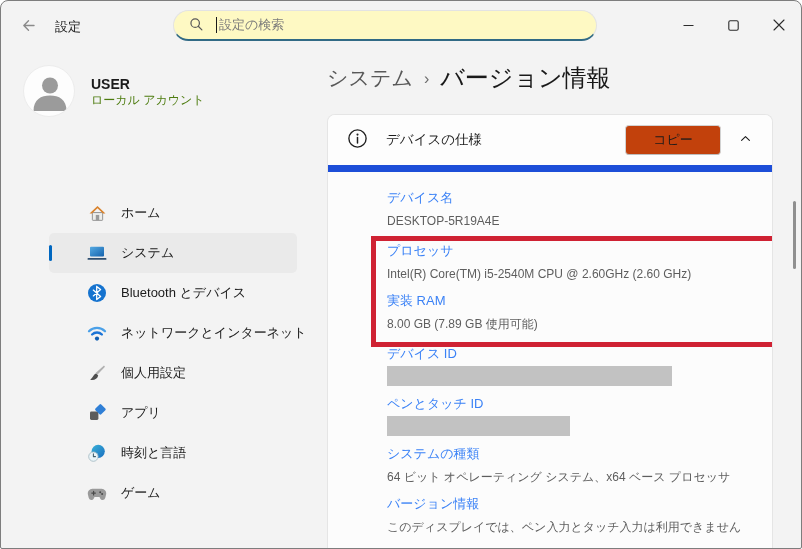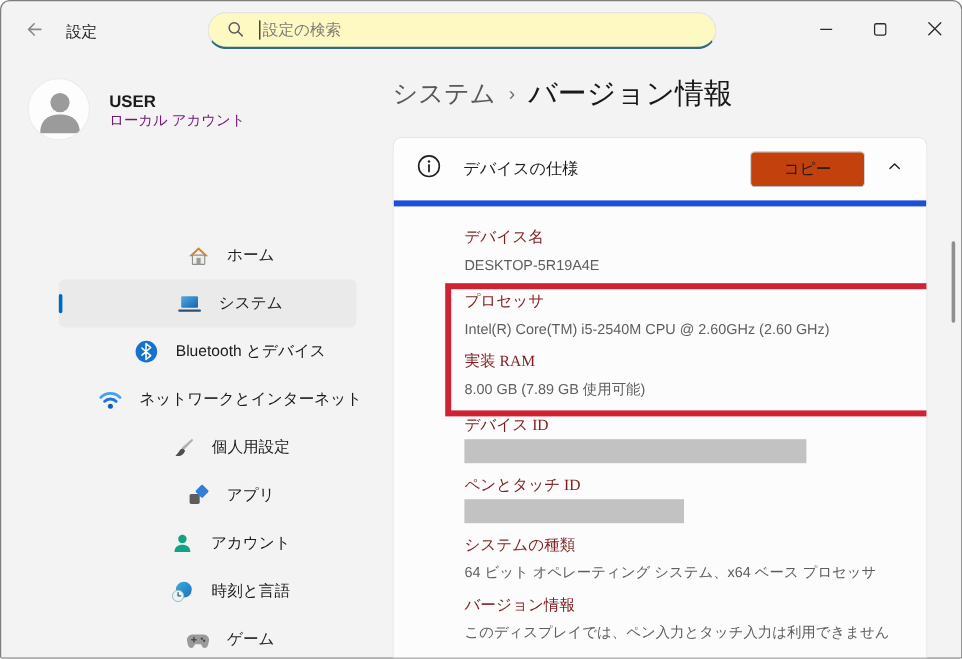--- a/index.html
+++ b/index.html
@@ -26,50 +26,50 @@
   
   .app-body { display:flex; height:499px; position:relative; }
 
   
   .sidebar { width:310px; flex:0 0 310px; position:relative; }
   .user-card { display:flex; align-items:center; margin:12px 14px 0 20px; padding:2px; border-radius:6px; }
   .avatar { width:52px; height:52px; border-radius:50%; background:#fdfdfd; border:1px solid #ececec;
             overflow:hidden; flex:0 0 52px; }
   .user-meta { margin-left:16px; }
   .user-name { font-size:14px; font-weight:bold; line-height:18px; }
-  .user-type { font-size:12px; color:#701a75; line-height:15px; }
+  .user-type { font-size:12px; color:#4d7c0f; line-height:15px; }
   .nav { position:absolute; top:142px; left:0; width:100%; }
   .nav-item { position:relative; margin:0 14px 0 48px; height:40px; display:flex; align-items:center;
-              border-radius:5px; padding-left:38px;justify-content:center; }
+              border-radius:5px; padding-left:38px; }
   .nav-item.selected { background:#eaeaea; }
   .nav-indicator { position:absolute; left:0; top:12px; width:3px; height:16px; border-radius:2px; background:#0067c0; }
   .nav-icon { width:20px; height:20px; display:flex; align-items:center; justify-content:center; flex:0 0 20px; }
   .nav-label { margin-left:14px; font-size:13px; white-space:nowrap; }
 
   
   .content { width:446px; flex:0 0 446px; margin-left:16px; display:flex; flex-direction:column; }
   .breadcrumb { margin-top:12px; height:30px; display:flex; align-items:center; }
   .bc-parent { font-size:21px; color:#595959; }
   .bc-sep { font-size:16px; color:#6d6d6d; margin:0 11px; padding-top:2px; }
   .bc-current { font-size:24px; font-weight:normal; color:#191919; }
 
   .card { margin-top:21px; background:#fcfcfc; border:1px solid #e5e5e5; border-bottom:none;
           border-radius:8px 8px 0 0; flex:1 1 auto; overflow:hidden; }
   .card-header { height:57px; display:flex; align-items:center; padding:0 12px 0 19px;
-                 border-bottom:5px solid #1d4ed8; background:#fdfdfd; }
+                 border-bottom:7px solid #1d4ed8; background:#fdfdfd; }
   .card-title { margin-left:18px; font-size:13.5px; }
   .copy-btn { margin-left:auto; width:96px; height:30px; background:#c2410c;
               border:1px solid #d2d2d2; border-bottom-color:#bdbdbd; border-radius:4px;
               font-size:13px; font-family:inherit; color:#1b1b1b; }
   .collapse-btn { width:30px; height:30px; margin-left:9px; display:flex; align-items:center; justify-content:center;
                   border-radius:4px; }
   .card-body { padding:17px 0 0 59px; }
 
   .spec-row { height:50px; }
-  .spec-label { font-size:13px; color:#7f1d1d; line-height:15px; padding-top:1px;font-family:Liberation Serif, serif; }
+  .spec-label { font-size:13px; color:#3b82f6; line-height:15px; padding-top:1px; }
   .spec-value { font-size:12px; color:#5e5e5e; line-height:15px; margin-top:9px; white-space:nowrap; }
   .redaction-bar { height:20px; background:#c2c2c2; margin-top:5px; }
 
   .highlight-box { border:5px solid #ef4444; margin:-3px 0 -2px -16px; width:424px; padding:1px 0 0 11px; }
 
   
   .scrollbar-track { position:absolute; right:3px; top:0; width:8px; height:100%; }
   .scrollbar-thumb { position:absolute; right:2px; top:150px; width:3px; height:68px; background:#8f8f8f; border-radius:2px; }
 </style>
 </head>
@@ -198,29 +198,20 @@
               <svg width="20" height="20" viewBox="0 0 20 20">
                 <rect x="3" y="8.6" width="8.4" height="8.4" rx="1.4" fill="#5c5c5c"></rect>
                 <rect x="9.3" y="2.3" width="8.2" height="8.2" rx="1.2" fill="#2f7fd6" transform="rotate(45 13.4 6.4)"></rect>
               </svg>
             </span>
             <span class="nav-label">アプリ</span>
           </div>
           <div class="nav-item">
             <span class="nav-icon">
               <svg width="20" height="20" viewBox="0 0 20 20">
-                <circle cx="10" cy="6.2" r="3.5" fill="#12a384"></circle>
-                <path d="M3.4 17 C3.4 12.8 6.3 11 10 11 C13.7 11 16.6 12.8 16.6 17 Z" fill="#12a384"></path>
-              </svg>
-            </span>
-            <span class="nav-label">アカウント</span>
-          </div>
-          <div class="nav-item">
-            <span class="nav-icon">
-              <svg width="20" height="20" viewBox="0 0 20 20">
                 <defs>
                   <linearGradient id="lg2" x1="0" y1="0" x2="1" y2="1">
                     <stop offset="0" stop-color="#39b1d8"></stop>
                     <stop offset="1" stop-color="#1a6fc0"></stop>
                   </linearGradient>
                 </defs>
                 <circle cx="11.2" cy="8.3" r="6.6" fill="url(#lg2)"></circle>
                 <circle cx="6.4" cy="13.6" r="4.7" fill="#eaf4f8" stroke="#9fb6bf" stroke-width="0.8"></circle>
                 <path d="M6.4 13.6 V10.9 M6.4 13.6 H8.5" fill="none" stroke="#44616e" stroke-width="1.1" stroke-linecap="round"></path>
               </svg>

